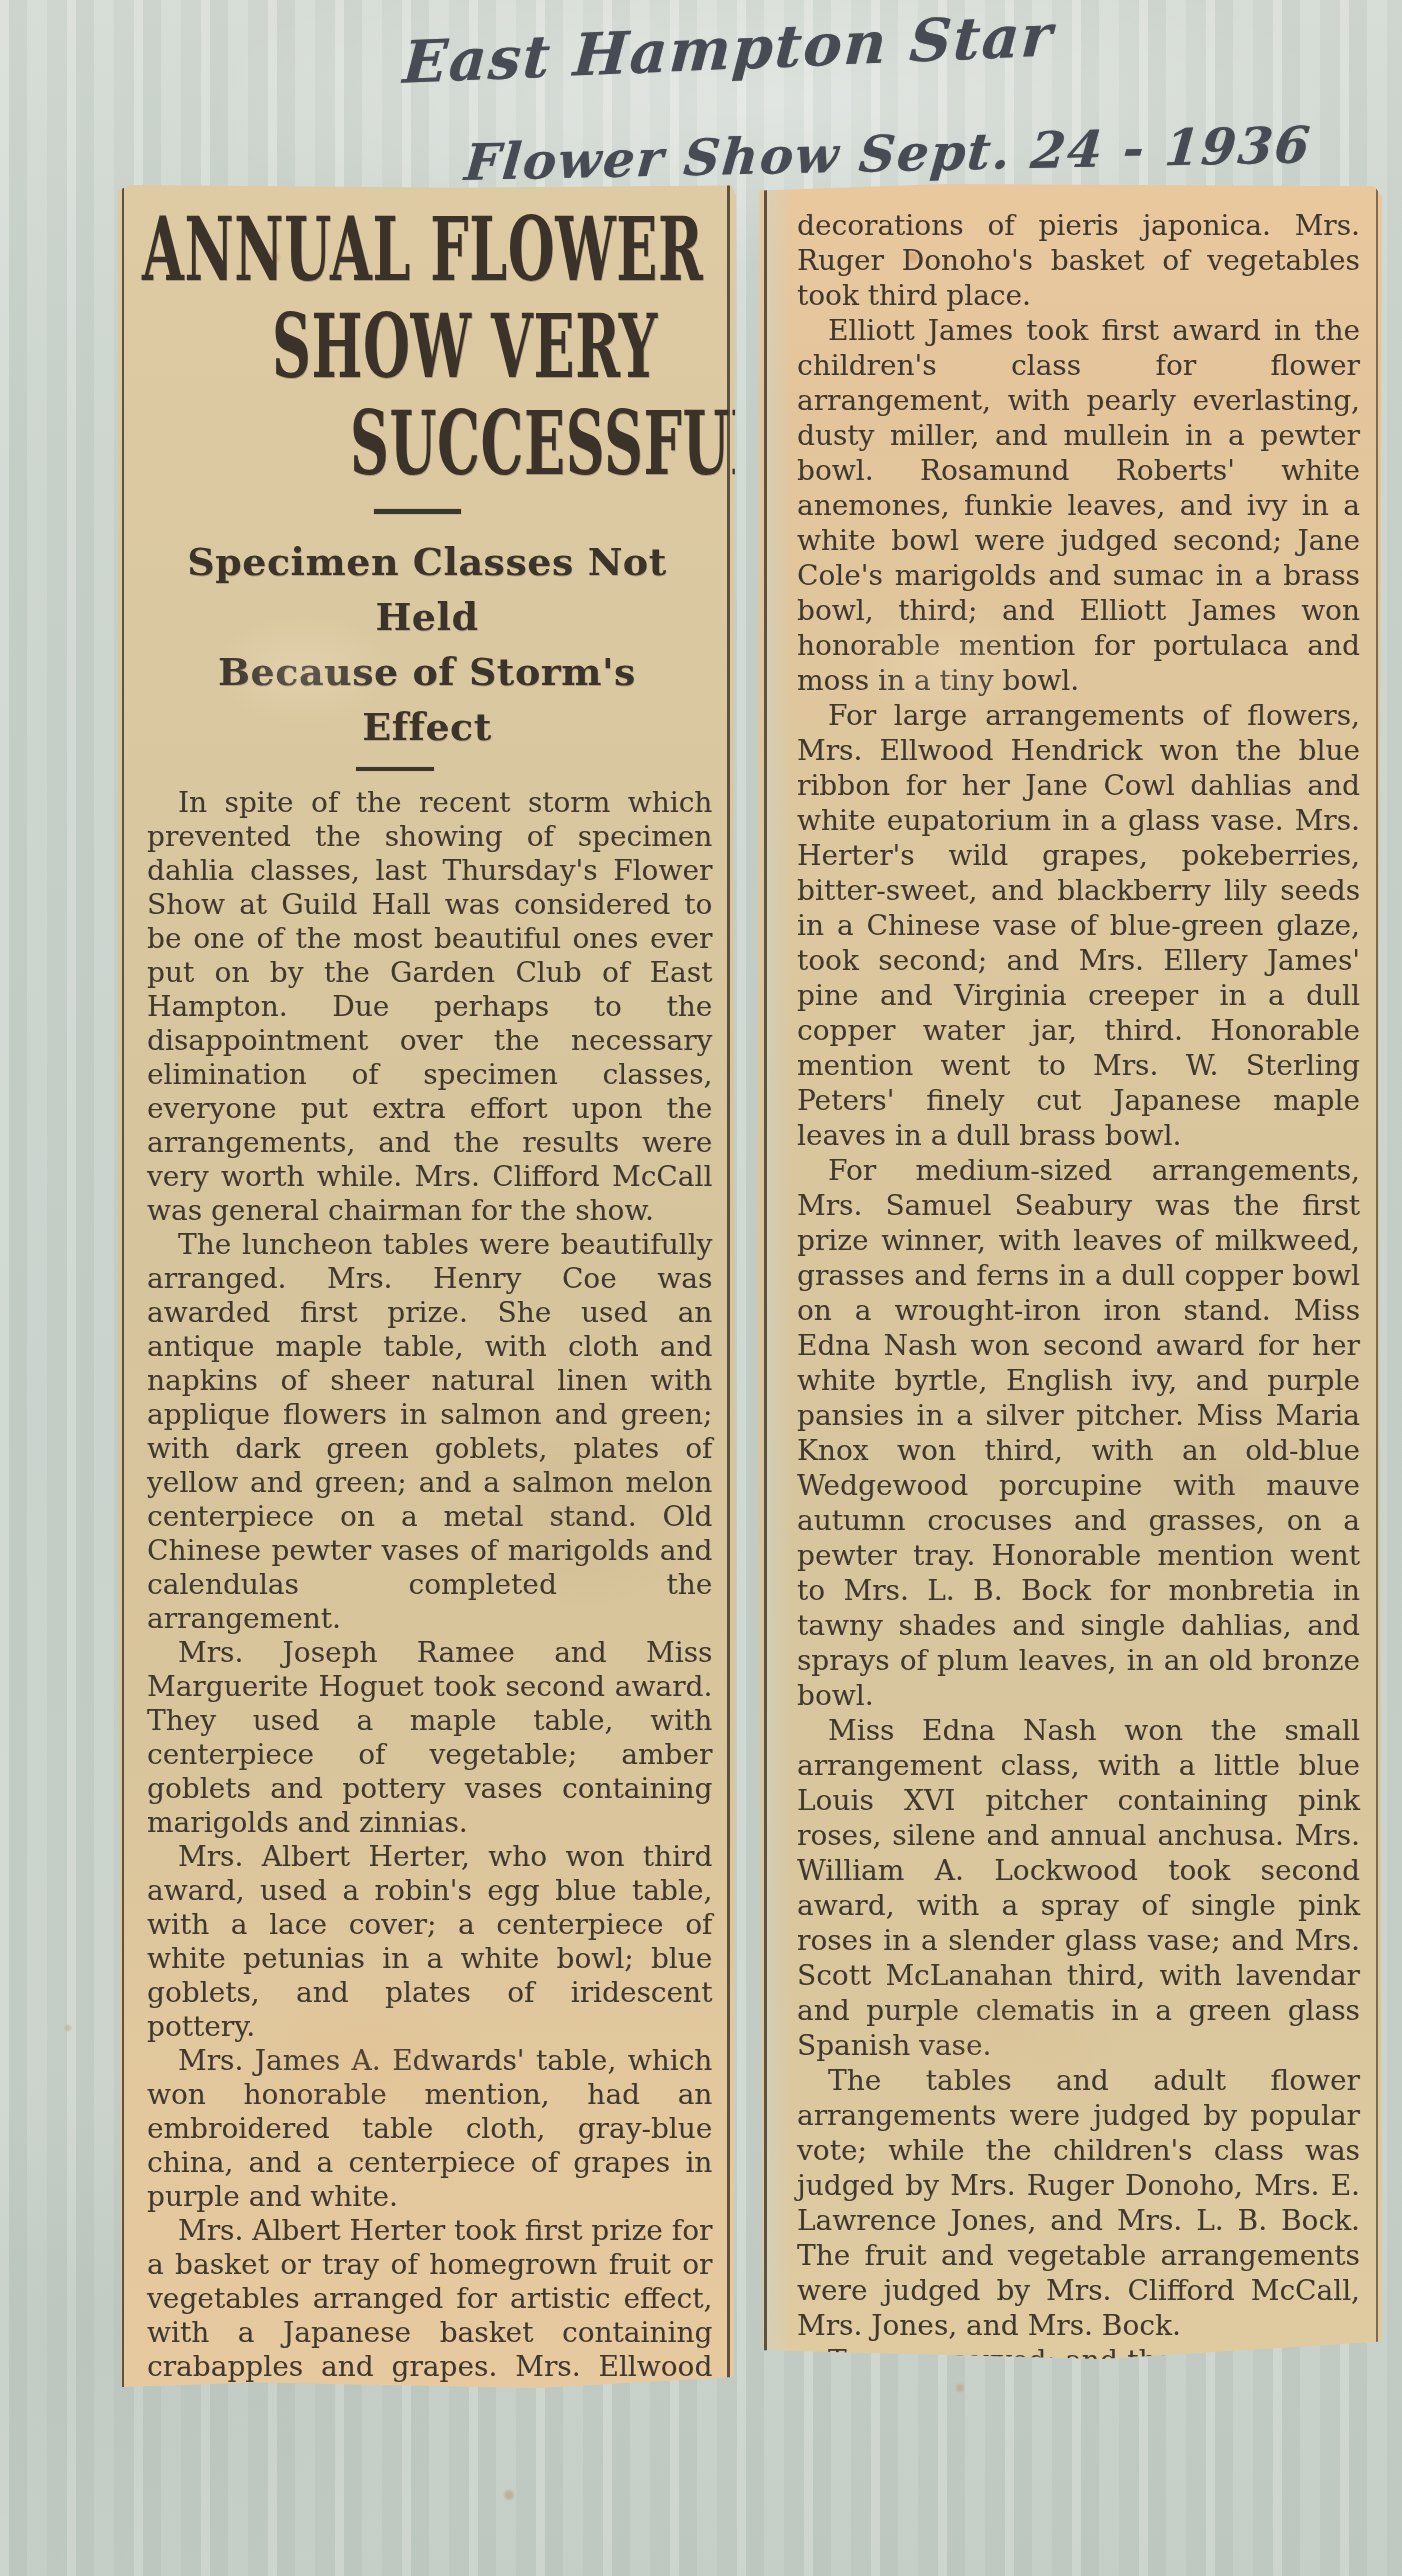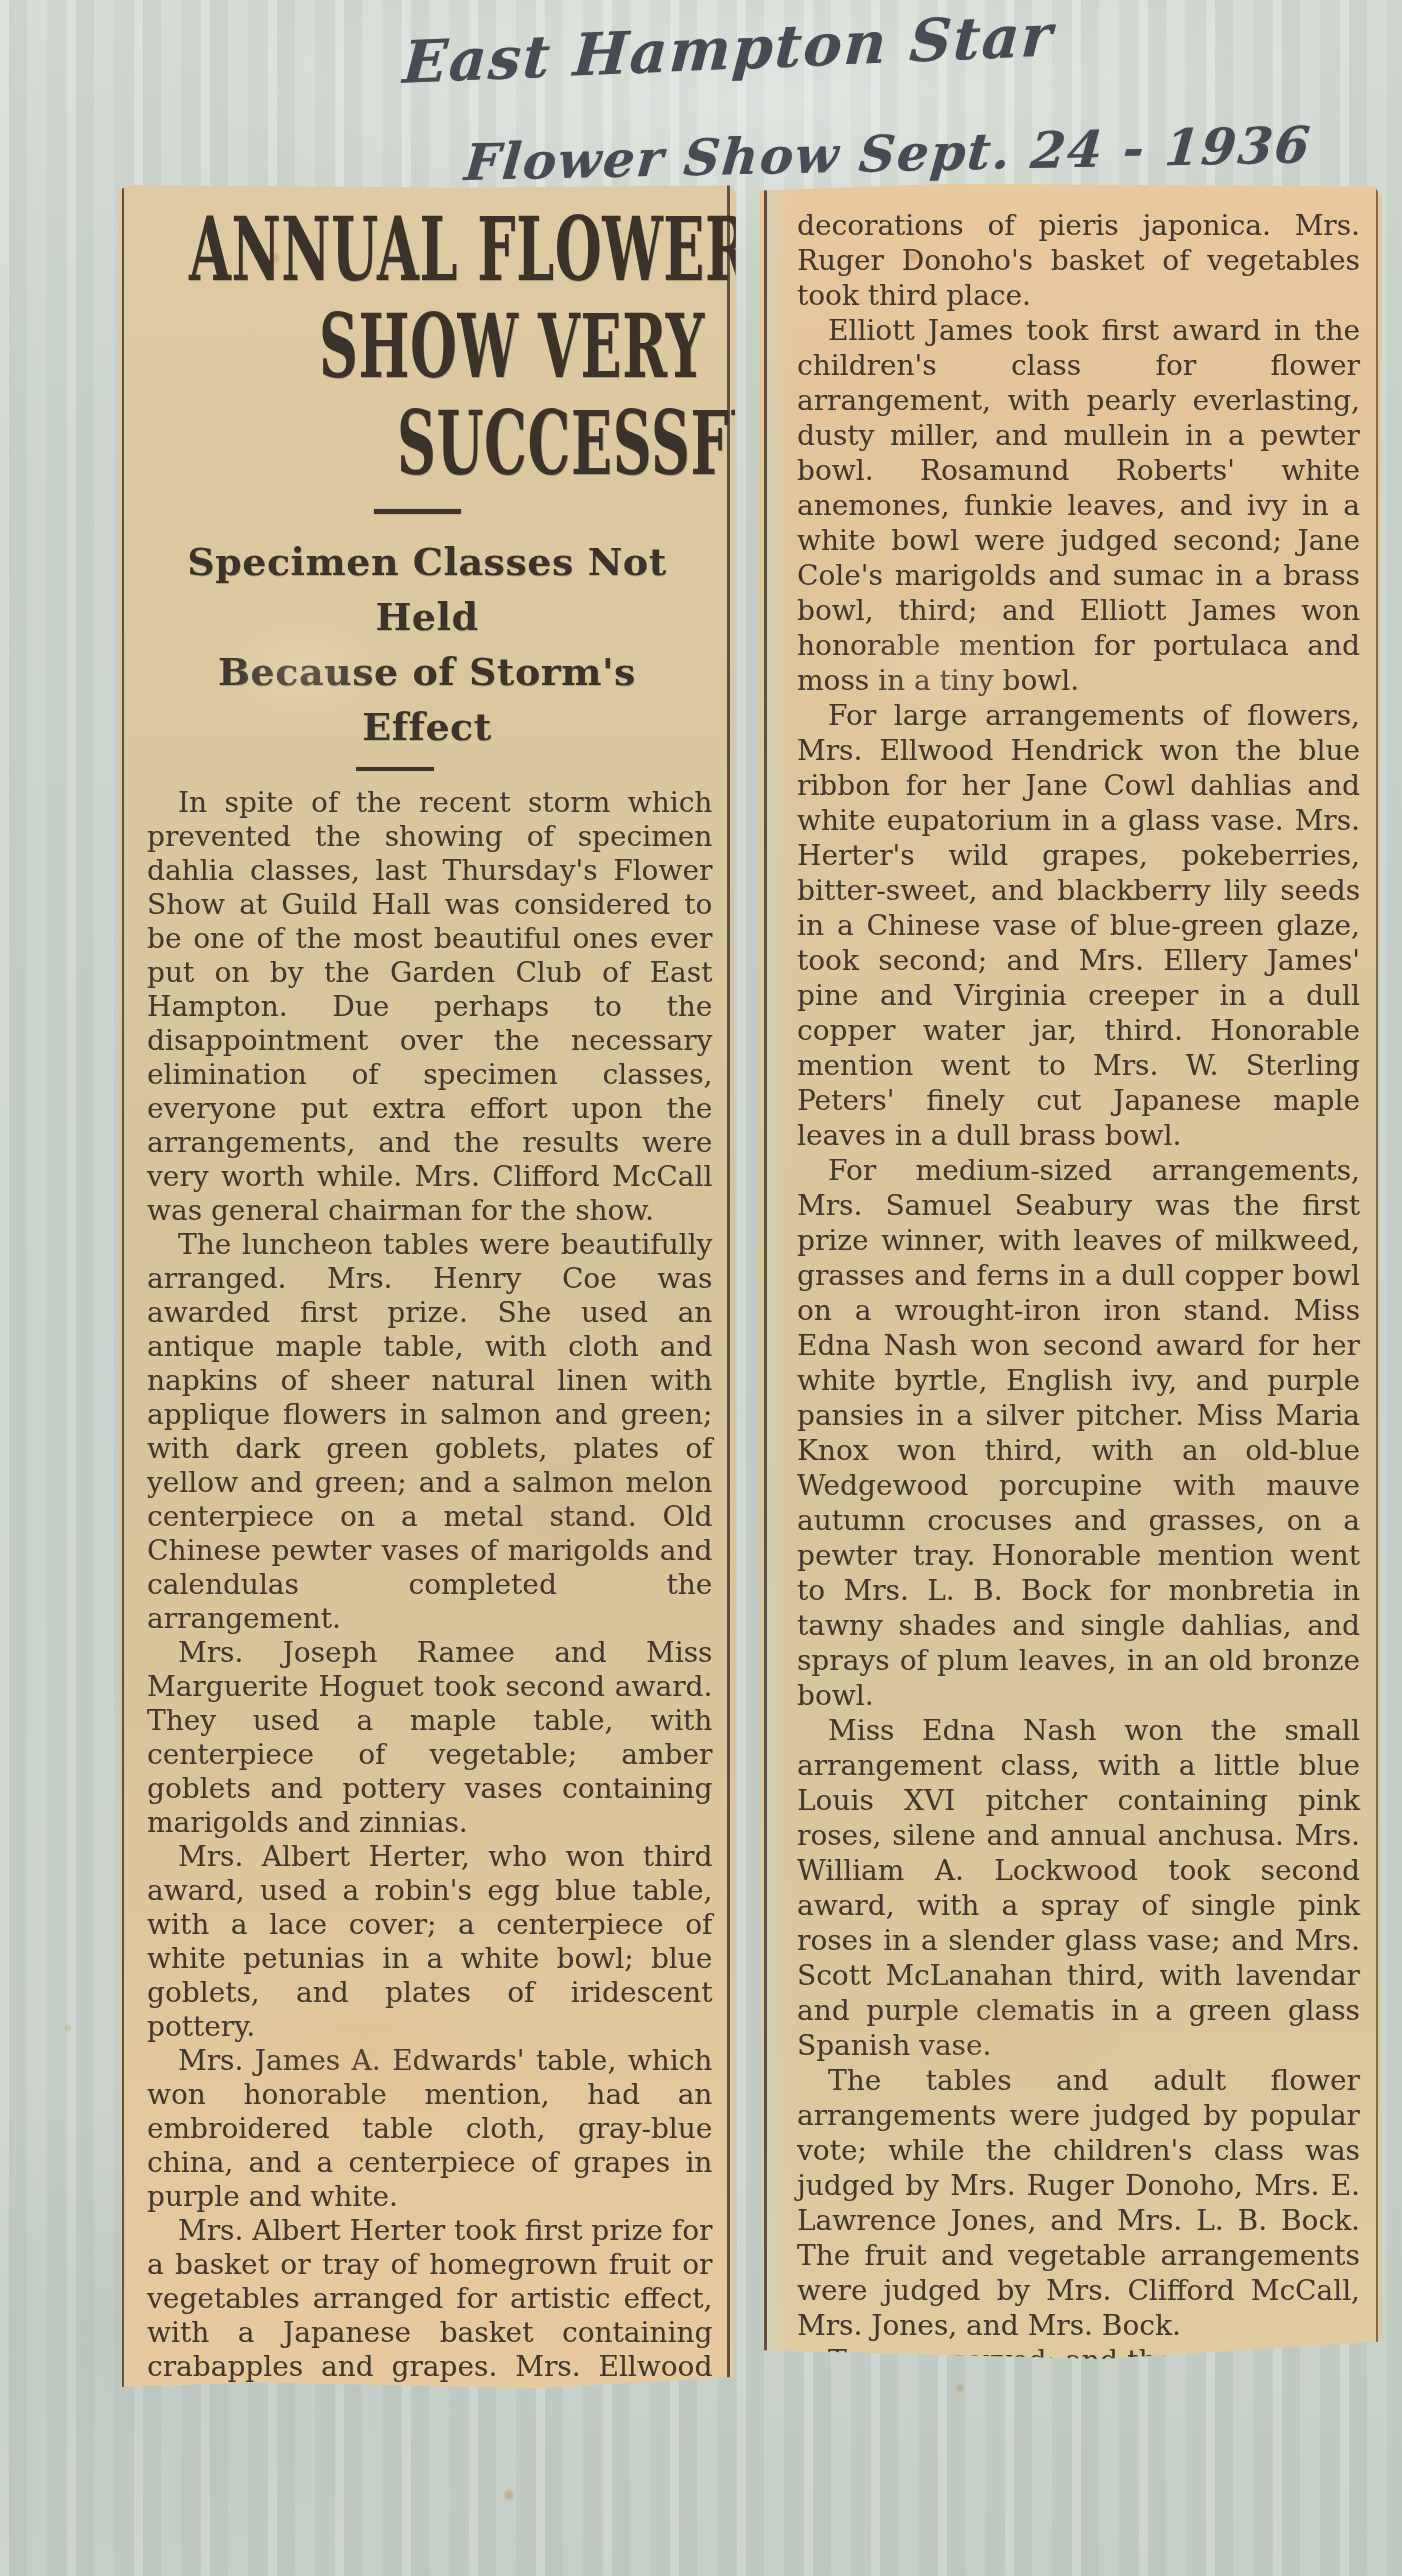--- a/index.html
+++ b/index.html
@@ -61,21 +61,21 @@
   .clip-right .gutter{
     position:absolute;left:10px;top:0;bottom:0;width:25.4px;pointer-events:none;
     background:linear-gradient(90deg,rgba(205,212,200,.55),rgba(205,212,200,0));
   }
   .rule{position:absolute;top:0;bottom:0;width:2.7px;background:rgba(58,48,36,.78);}
   .rule.r-left{left:3.6px;}
   .clip-left .rule.r-right{right:6.4px;}
   .clip-right .rule.r-left{left:7.3px;}
   .clip-right .rule.r-right{right:3.6px;background:rgba(58,48,36,.62);}
   
-  .headline{padding-top:16.4px;margin-left:47px;}
+  .headline{padding-top:16.4px;}
   .hl{
     font-size:87px;font-weight:bold;line-height:97px;color:#3b332a;
     transform:scaleX(.62);transform-origin:left center;white-space:nowrap;
     text-shadow:0.9px 0.9px 0 rgba(59,51,42,.30);
     letter-spacing:0.9px;
   }
   .hl1{margin-left:23.6px;}
   .hl2{margin-left:154px;}
   .hl3{margin-left:232px;}
   .divider{height:5.5px;width:87px;background:#3d362d;margin:16.4px 0 14.5px 256px;box-shadow:0 0 0.9px rgba(61,54,45,.6);}

